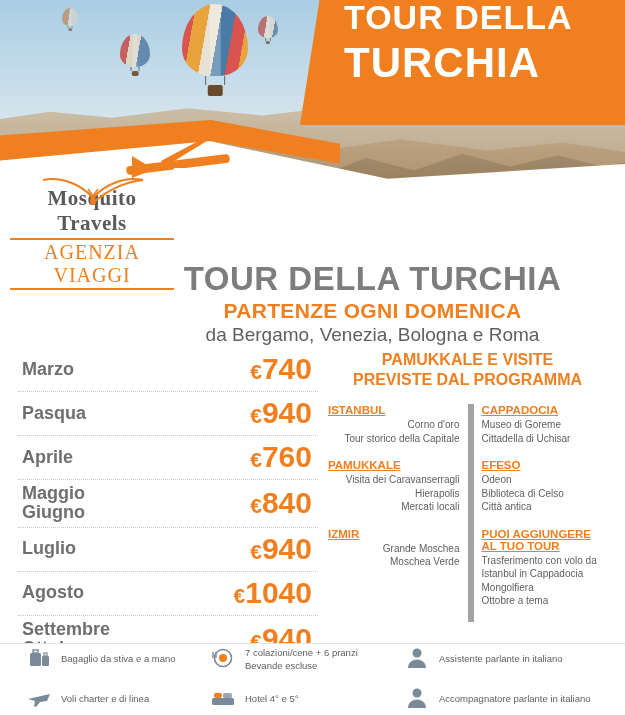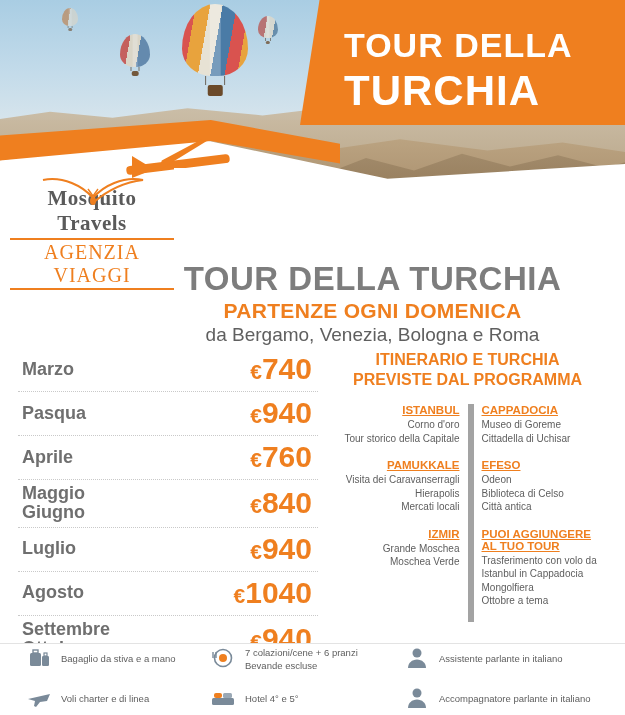--- a/index.html
+++ b/index.html
@@ -74,21 +74,21 @@
   .title-band {
     position:absolute; right:0; top:0; width:325px; height:125px;
     background:#ef7f1f;
     clip-path:polygon(6% 0, 100% 0, 100% 100%, 0 100%);
     color:#fff;
   }
   .title-band .t1, .title-band .t2 {
     font-weight:bold; letter-spacing:1px; line-height:1;
     padding-left:44px;
   }
-  .title-band .t1 { font-size:34px; padding-top:28px; }
+  .title-band .t1 { font-size:34px; }
   .title-band .t2 { font-size:42px; padding-top:8px; }
 
   
   .swoosh {
     position:absolute; left:0; top:118px; width:625px; height:92px;
     background:#ffffff;
     clip-path:polygon(0 46%, 30% 20%, 62% 66%, 100% 50%, 100% 100%, 0 100%);
   }
   .orange-swoosh{
     position:absolute; left:0; top:120px; width:340px; height:70px;
@@ -181,21 +181,21 @@
   }
   .itin-grid{
     display:flex; margin-top:14px;
   }
   .col{ width:50%; padding:0 8px; }
   .col.right{ border-left:6px solid #a3a3a3; }
   .city{
     color:#ef7f1f; font-weight:bold; font-size:11.5px;
     text-decoration:underline; margin-bottom:2px;
   }
-  .city.lr{ text-align:right; }
+  .city.lr{ }
   .city.ll{ text-align:left; }
   .item{ font-size:10px; color:#5e5e5e; line-height:1.35; }
   .item.ar{ text-align:right; }
   .item.al{ text-align:left; }
   .blk{ margin-bottom:14px; }
 
   
   .footer{
     position:absolute; left:0; bottom:0; width:625px; height:72px;
     border-top:1px solid #e3e3e3; background:#fff;
@@ -304,21 +304,21 @@
     </div>
     <div class="price-row">
       <div class="p-month" style="white-space: pre-line;">Settembre
 Ottobre</div>
       <div class="p-val"><span class="eur">€</span><span>940</span></div>
     </div>
   </div>
 
 <div class="itin">
   <div class="itin-title">
-    <div>ITINERARIO E TURCHIA</div>
+    <div>PAMUKKALE E VISITE</div>
     <div>PREVISTE DAL PROGRAMMA</div>
   </div>
   <div class="itin-grid">
     <div class="col left" id="itin-left">
         <div class="blk">
           <div class="city lr">ISTANBUL</div>
           <div class="item ar">Corno d'oro</div>
           <div class="item ar">Tour storico della Capitale</div>
         </div>
         <div class="blk">

